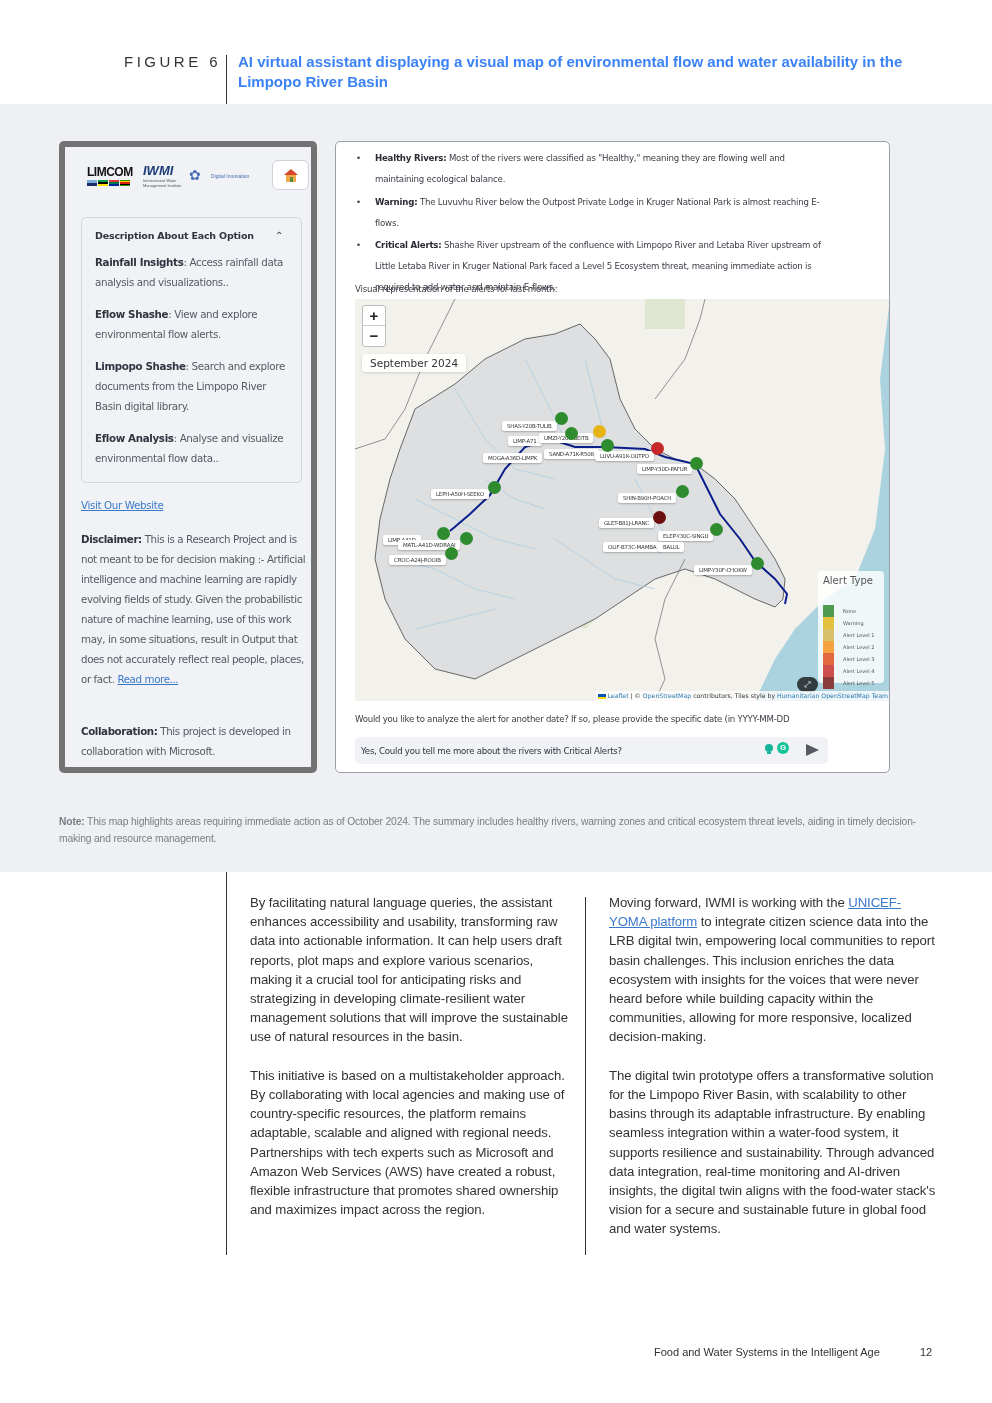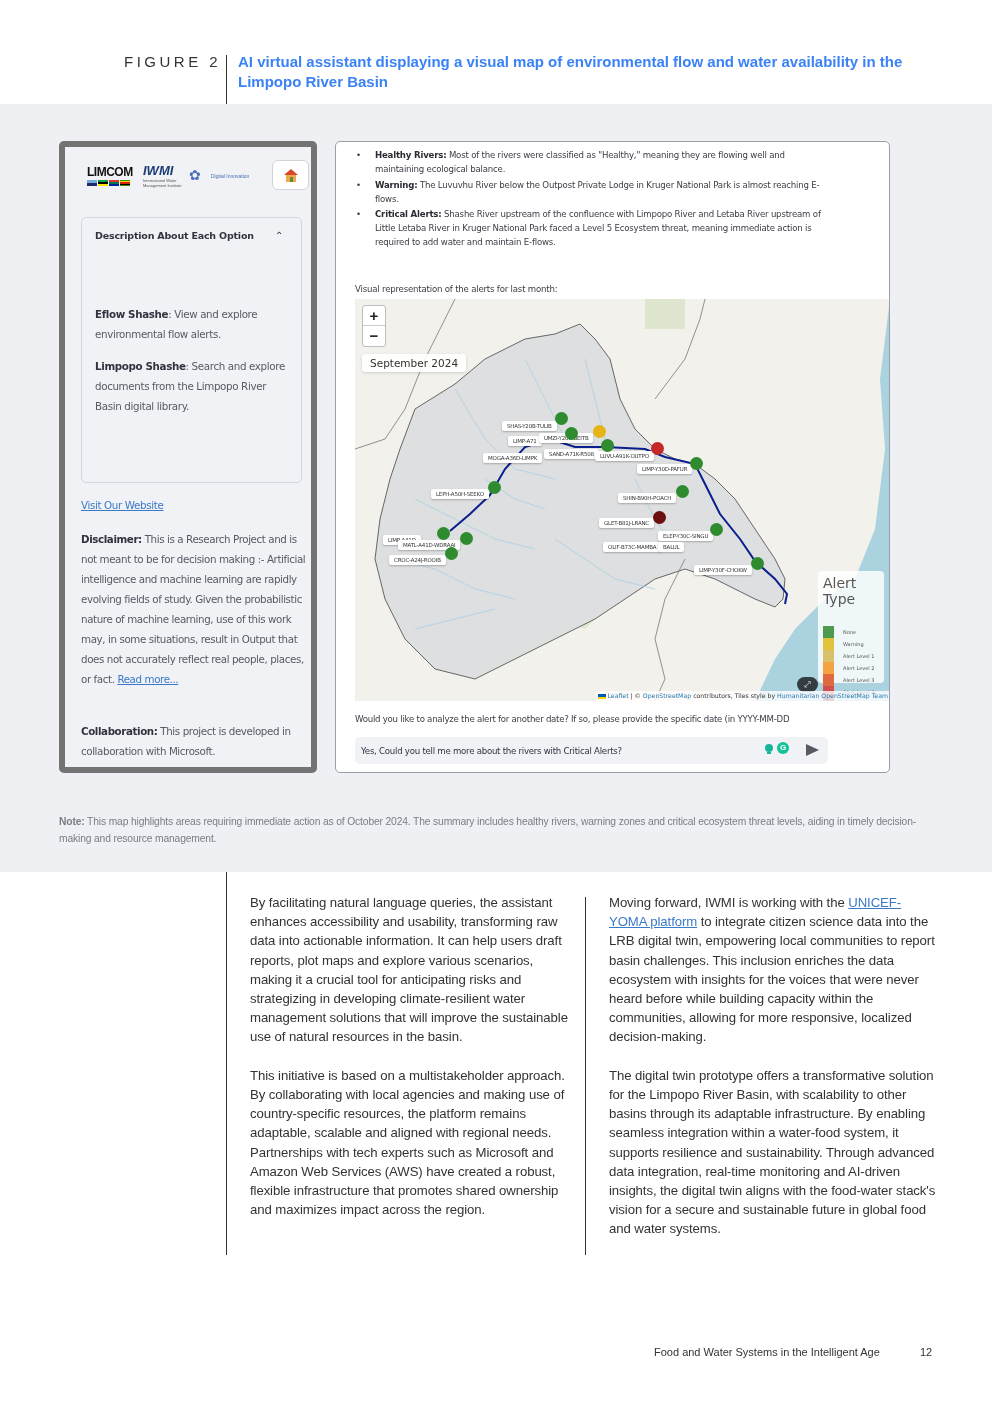--- a/index.html
+++ b/index.html
@@ -38,36 +38,36 @@
   .desc-item b { color: #31333f; }
 
   .visit-link { position: absolute; left: 16px; top: 352px; font-family: "DejaVu Sans", sans-serif; font-size: 10.3px; color: #3b79c9; text-decoration: underline; letter-spacing: -0.35px; cursor: pointer; }
   .disclaimer { position: absolute; left: 16px; top: 382px; width: 228px; font-family: "DejaVu Sans", sans-serif; font-size: 10.3px; line-height: 20px; color: #555a63; letter-spacing: -0.4px; }
   .disclaimer b, .collab b { color: #31333f; }
   .read-more { color: #3b79c9; text-decoration: underline; cursor: pointer; }
   .collab { position: absolute; left: 16px; top: 574px; width: 228px; font-family: "DejaVu Sans", sans-serif; font-size: 10.3px; line-height: 20px; color: #555a63; letter-spacing: -0.4px; }
 
   
   .chat { position: absolute; left: 335px; top: 141px; width: 555px; height: 632px; border: 1px solid #9aa0a8; border-radius: 5px; background: #fff; overflow: hidden; }
-  .bullets { position: absolute; left: 20px; top: 6px; width: 470px; font-family: "DejaVu Sans", sans-serif; font-size: 8.6px; line-height: 14px; color: #3a3d45; letter-spacing: -0.2px; }
+  .bullets { position: absolute; left: 20px; top: 6px; width: 470px; font-family: "DejaVu Sans", sans-serif; font-size: 8.6px; line-height: 21px; color: #3a3d45; letter-spacing: -0.2px; }
   .bullets li { list-style: none; position: relative; padding-left: 19px; margin-bottom: 1.5px; }
   .bullets li::before { content: "•"; position: absolute; left: 0; top: 0; color: #3a3d45; }
   .bullets b { color: #2a2c33; }
   .visual-label { position: absolute; left: 19px; top: 142px; font-family: "DejaVu Sans", sans-serif; font-size: 8.6px; color: #3a3d45; letter-spacing: -0.2px; }
 
   .map { position: absolute; left: 19px; top: 157px; width: 535px; height: 402px; background: #f3f1ec; overflow: hidden; }
   .map svg { position: absolute; left: 0; top: 0; }
   .zoom-ctrl { position: absolute; left: 7px; top: 6px; width: 24px; height: 42px; background: #fff; border: 1px solid #bdbdbd; border-radius: 3px; }
   .zoom-ctrl div { height: 20px; text-align: center; font-size: 15px; font-weight: bold; line-height: 20px; color: #222; cursor: pointer; }
   .zoom-ctrl .zin { border-bottom: 1px solid #ccc; }
   .date-badge { position: absolute; left: 7px; top: 55px; padding: 3px 8px; background: rgba(255,255,255,0.9); border-radius: 3px; font-family: "DejaVu Sans", sans-serif; font-size: 10.5px; color: #333; box-shadow: 0 1px 3px rgba(0,0,0,0.15); }
   .marker { position: absolute; width: 13px; height: 13px; border-radius: 50%; cursor: pointer; }
   .mlabel { position: absolute; padding: 2px 5px; background: #fff; border-radius: 2px; box-shadow: 0 1px 2px rgba(0,0,0,0.25); font-family: "DejaVu Sans", sans-serif; font-size: 5.5px; color: #333; white-space: nowrap; letter-spacing: -0.2px; }
   .legend { position: absolute; left: 463px; top: 272px; width: 66px; height: 112px; background: rgba(255,255,255,0.82); border-radius: 4px; padding: 4px 5px; }
-  .legend-title { font-family: "DejaVu Sans", sans-serif; font-size: 14px; color: #555; margin-bottom: 19px; }
+  .legend-title { font-family: "DejaVu Sans", sans-serif; font-size: 10px; color: #555; margin-bottom: 19px; }
   .legend-row { display: flex; align-items: center; height: 12px; }
   .legend-sw { width: 11px; height: 12px; }
   .legend-lbl { font-family: "DejaVu Sans", sans-serif; font-size: 5px; color: #555; margin-left: 9px; }
   .fullscreen-btn { position: absolute; left: 442px; top: 378px; width: 21px; height: 15px; border-radius: 8px; background: #333c40; color: #fff; font-size: 8px; text-align: center; line-height: 15px; cursor: pointer; }
   .attrib { position: absolute; right: 0; bottom: 0; height: 10px; padding: 0 2px; background: rgba(255,255,255,0.8); font-family: "DejaVu Sans", sans-serif; font-size: 6.2px; color: #333; line-height: 10px; white-space: nowrap; }
   .attrib a { color: #2a7ab0; text-decoration: none; cursor: pointer; }
   .ua-flag { display: inline-block; width: 8px; height: 5px; vertical-align: middle; background: linear-gradient(#0057b7 50%, #ffd700 50%); margin-right: 2px; }
 
   .question { position: absolute; left: 19px; top: 572px; font-family: "DejaVu Sans", sans-serif; font-size: 8.6px; color: #3a3d45; letter-spacing: -0.25px; white-space: nowrap; }
   .chat-input { position: absolute; left: 19px; top: 595px; width: 473px; height: 27px; background: #f0f2f6; border-radius: 5px; }
@@ -87,21 +87,21 @@
   .col p { margin-bottom: 19.2px; margin-left: 12px; }
   .col a { color: #3b79c9; text-decoration: underline; cursor: pointer; }
 
   .footer { position: absolute; left: 654px; top: 1346px; font-size: 11px; color: #333; }
   .page-num { position: absolute; left: 920px; top: 1346px; font-size: 11px; color: #333; }
 </style>
 </head>
 <body>
 
 <div class="fig-header">
-  <div class="fig-label">FIGURE 2</div>
+  <div class="fig-label">FIGURE 6</div>
   <div class="fig-divider"></div>
   <div class="fig-title">AI virtual assistant displaying a visual map of environmental flow and water availability in the Limpopo River Basin</div>
 </div>
 
 <div class="band">
 </div>
 
 <div class="sidebar">
   <div class="logos">
     <div class="logo-limcom">LIMCOM</div>
@@ -120,22 +120,24 @@
     <div class="home-icon">
       <div class="roof"></div>
         <div class="wall"></div>
         <div class="door"></div>
     </div>
   </div>
 
   <div class="desc-box">
     <div class="desc-head">Description About Each Option</div>
     <div class="chev-up">⌃</div>
+    <div class="desc-item" style="top:34px"><b>Rainfall Insights</b><span>: Access rainfall data analysis and visualizations..</span></div>
     <div class="desc-item" style="top:86px"><b>Eflow Shashe</b><span>: View and explore environmental flow alerts.</span></div>
     <div class="desc-item" style="top:138px"><b>Limpopo Shashe</b><span>: Search and explore documents from the Limpopo River Basin digital library.</span></div>
+    <div class="desc-item" style="top:210px"><b>Eflow Analysis</b><span>: Analyse and visualize environmental flow data..</span></div>
   </div>
 
   <div class="visit-link">Visit Our Website</div>
   <div class="disclaimer"><b>Disclaimer:</b><span> This is a Research Project and is not meant to be for decision making :- Artificial intelligence and machine learning are rapidly evolving fields of study. Given the probabilistic nature of machine learning, use of this work may, in some situations, result in Output that does not accurately reflect real people, places, or fact. </span><span class="read-more">Read more...</span></div>
   <div class="collab"><b>Collaboration:</b><span> This project is developed in collaboration with Microsoft.</span></div>
 </div>
 
 <div class="chat">
   <ul class="bullets">
     <li><b>Healthy Rivers:</b><span> Most of the rivers were classified as "Healthy," meaning they are flowing well and maintaining ecological balance.</span></li>

